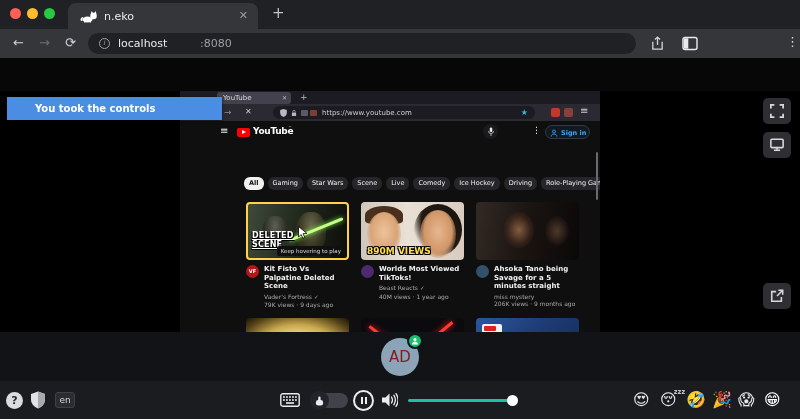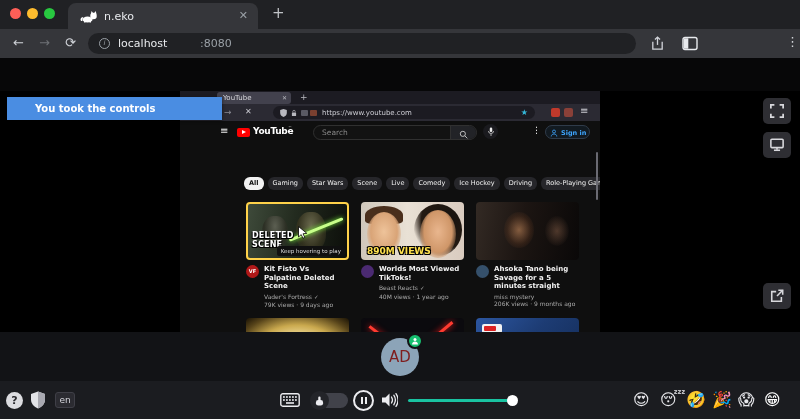--- a/index.html
+++ b/index.html
@@ -95,21 +95,21 @@
   .chip { flex:0 0 auto; height:13px; line-height:13px; padding:0 5px; border-radius:6px; background:#26262a; color:#f1f1f1; font-size:6.5px; white-space:nowrap; }
   .chip.sel { background:#f1f1f1; color:#0f0f0f; font-weight:600; }
 
   .vcard { position:absolute; top:81px; width:103px; }
   #vcard-0 { left:66px; } #vcard-1 { left:181px; } #vcard-2 { left:296px; }
   .thumb { position:absolute; left:0; top:0; width:103px; height:58px; border-radius:4px; overflow:hidden; }
   #thumb-0 { border:2px solid #ffd24a; background:linear-gradient(100deg,#3e4a3a 0%,#232b1f 45%,#0c0e0a 100%); }
   #thumb-0 .saber { position:absolute; right:2px; top:24px; width:58px; height:2.5px; background:#c8ff8a; box-shadow:0 0 5px #7dff3d; transform:rotate(-22deg); border-radius:2px; }
   #thumb-0 .fig1 { position:absolute; left:14px; top:12px; width:26px; height:34px; background:radial-gradient(ellipse at 50% 30%, #5c5f52 0%, #2c2f24 60%, transparent 100%); border-radius:45%; }
   #thumb-0 .fig2 { position:absolute; left:48px; top:8px; width:30px; height:40px; background:radial-gradient(ellipse at 50% 35%, #6b6a4e 0%, #33321f 60%, transparent 100%); border-radius:45%; }
-  .thumb-caption { position:absolute; left:4px; bottom:9px; width:54px; font-size:8px; line-height:8.5px; font-weight:800; color:#fff; text-shadow:1px 1px 0 #000, -1px 1px 0 #000; letter-spacing:0.2px; }
+  .thumb-caption { position:absolute; left:4px; bottom:9px; width:54px; font-size:8px; line-height:8.5px; font-weight:800; color:#fff; text-shadow:1px 1px 0 #000, -1px 1px 0 #000; letter-spacing:0.2px;text-decoration:underline; }
   .hover-tip { position:absolute; right:2px; bottom:2px; background:#101010; color:#ddd; font-size:5.5px; padding:2px 4px; border-radius:2px; white-space:nowrap; }
   #thumb-0 .cursor { position:absolute; left:50px; top:22px; width:10px; height:13px; }
   #thumb-1 { background:linear-gradient(90deg,#cfc7bb 0%,#e9e1d5 45%,#d9cbbf 100%); }
   #thumb-1 .face1 { position:absolute; left:6px; top:10px; width:34px; height:44px; background:radial-gradient(ellipse at 50% 45%, #eec39a 0%, #d9a477 55%, transparent 80%); border-radius:50%; }
   #thumb-1 .hair1 { position:absolute; left:4px; top:4px; width:38px; height:18px; background:#4a2f1c; border-radius:50% 50% 20% 20%; }
   #thumb-1 .face2 { position:absolute; right:8px; top:8px; width:36px; height:48px; background:radial-gradient(ellipse at 50% 45%, #e9b68e 0%, #cf9668 55%, transparent 80%); border-radius:50%; }
   #thumb-1 .hair2 { position:absolute; right:2px; top:2px; width:48px; height:52px; background:radial-gradient(ellipse at 70% 30%, #17120e 0%, #241a12 55%, transparent 75%); border-radius:50%; }
   #thumb-1 .views { position:absolute; left:6px; bottom:4px; font-size:9px; font-weight:800; color:#ffe14d; text-shadow:1px 1px 0 #000,-1px -1px 0 #000,1px -1px 0 #000,-1px 1px 0 #000; }
   #thumb-2 { background:linear-gradient(100deg,#332a24 0%,#1c1512 45%,#0a0808 100%); }
   #thumb-2 .glow1 { position:absolute; left:28px; top:10px; width:30px; height:36px; background:radial-gradient(ellipse, rgba(216,150,100,0.55) 0%, rgba(120,70,40,0.25) 55%, transparent 80%); border-radius:50%; }
@@ -289,29 +289,20 @@
       <span id="ff-menu" class="abs">≡</span>
     </div>
 
     <div id="yt-page" class="abs">
       <span id="yt-guide" class="abs">≡</span>
       <div id="yt-logo-box" class="abs">
           <span class="tri"></span>
         </div>
       <span id="yt-logo-text" class="abs">YouTube</span>
       <span id="yt-logo-tm" class="abs">™</span>
-      <div id="yt-search" class="abs">
-        <input type="text" placeholder="Search" style="">
-        <span class="magwrap">
-          <svg viewBox="0 0 14 14">
-            <circle cx="6" cy="6" r="4" fill="none" stroke="currentColor" stroke-width="1.4"></circle>
-            <line x1="9" y1="9" x2="13" y2="13" stroke="currentColor" stroke-width="1.4"></line>
-          </svg>
-        </span>
-      </div>
       <span id="yt-mic" class="abs">
         <svg viewBox="0 0 16 20" fill="currentColor">
           <rect x="5.5" y="1" width="5" height="9" rx="2.5"></rect>
           <path d="M3 8 a5 5 0 0 0 10 0" fill="none" stroke="currentColor" stroke-width="1.4"></path>
           <line x1="8" y1="14" x2="8" y2="18" stroke="currentColor" stroke-width="1.4"></line>
         </svg>
       </span>
       <span id="yt-dots" class="abs">⋮</span>
       <div id="yt-signin" class="abs">
         <svg viewBox="0 0 16 16" fill="none" stroke="currentColor" stroke-width="1.6">

